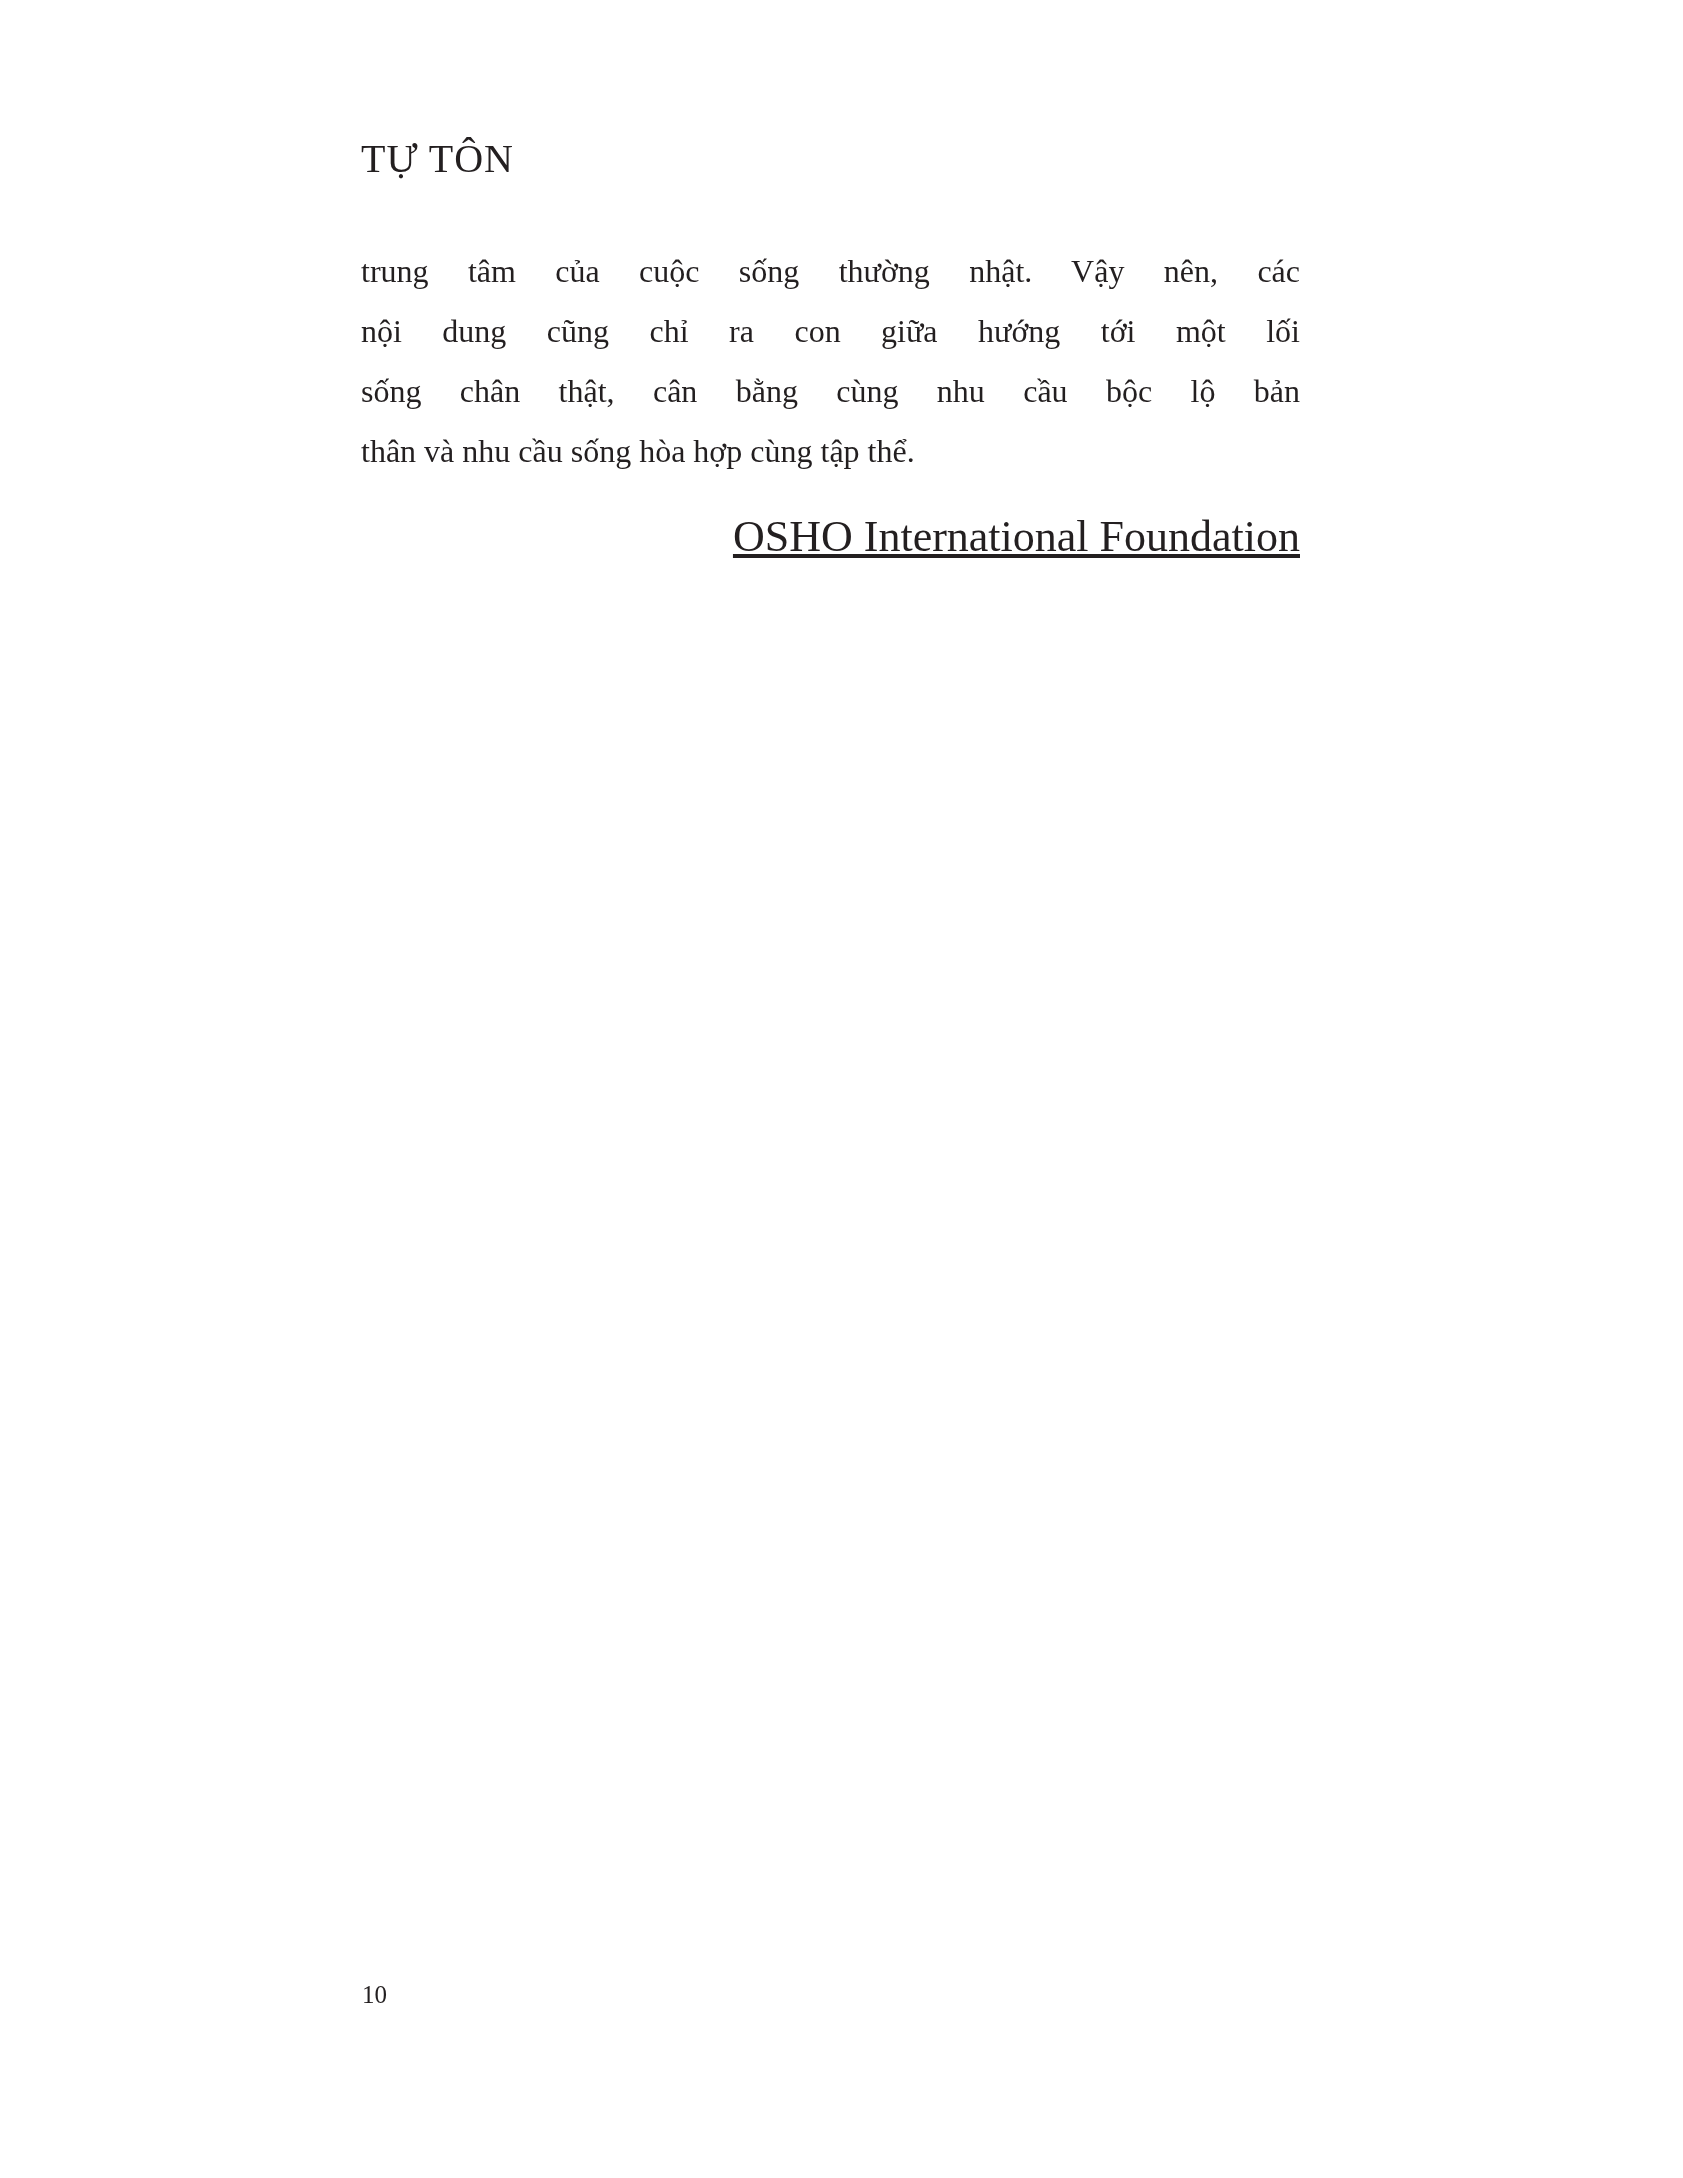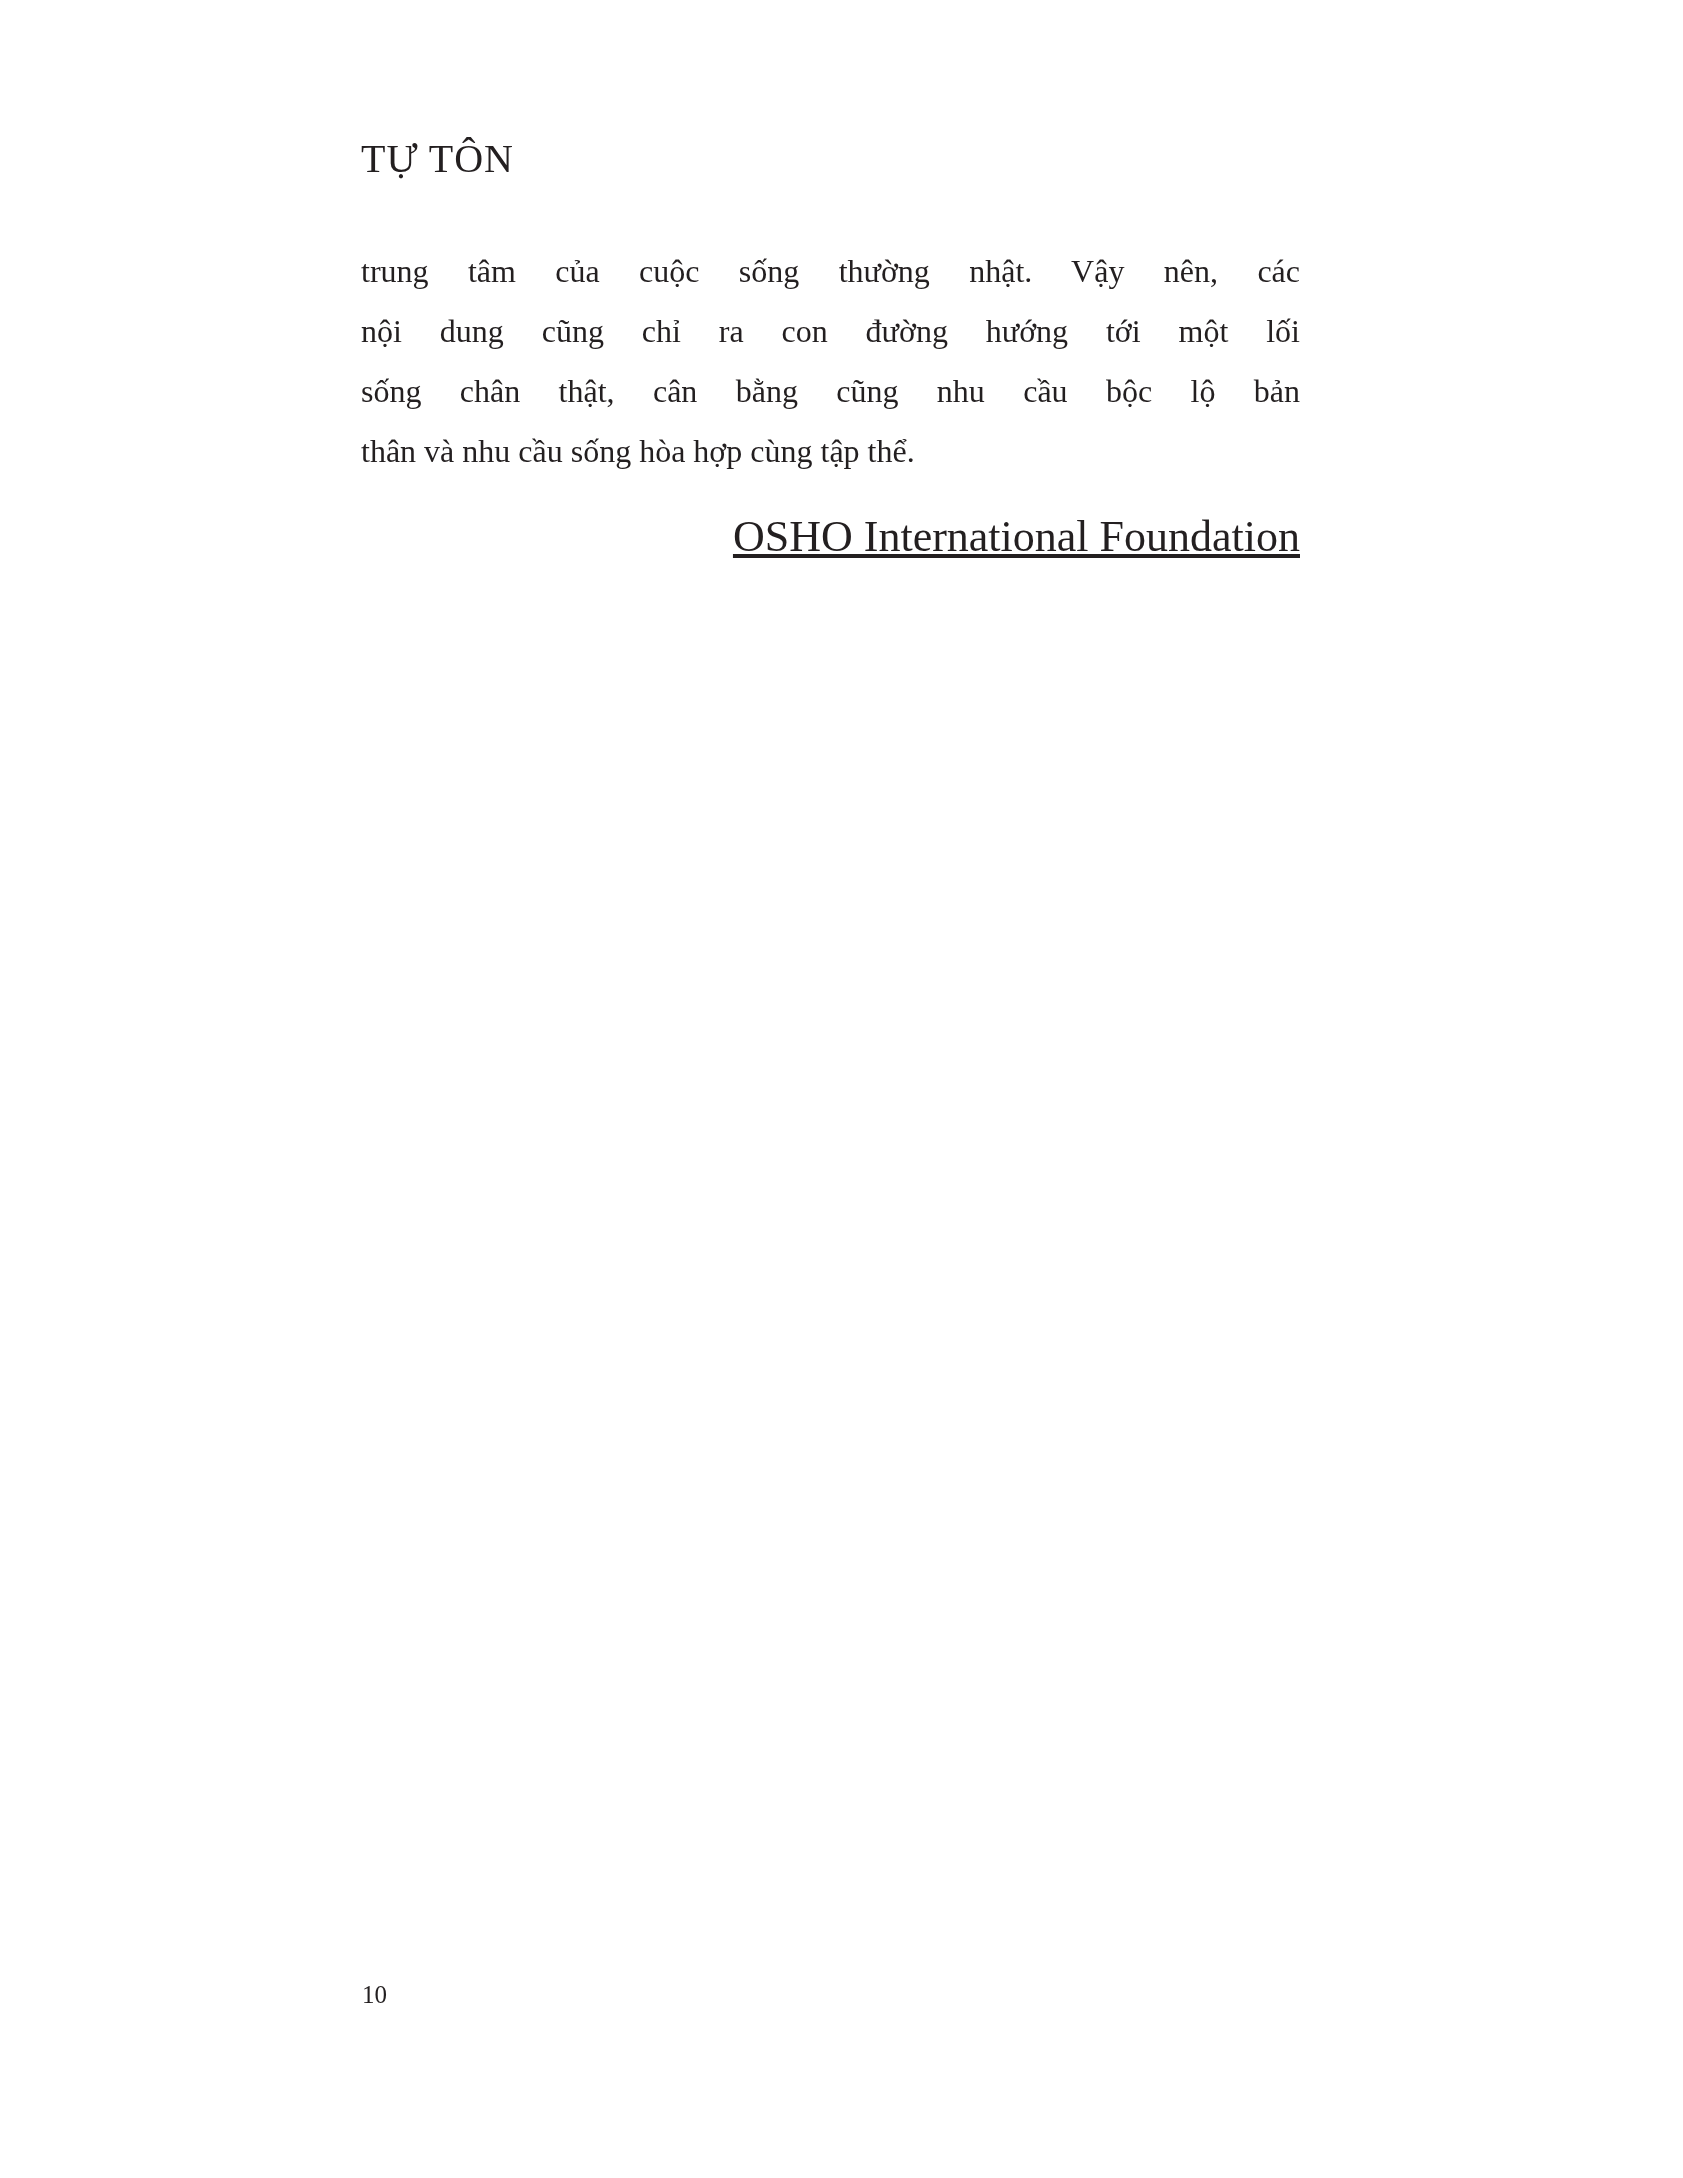--- a/index.html
+++ b/index.html
@@ -59,22 +59,22 @@
 </style>
 </head>
 <body>
 
 <div class="page" style="--page-bg: #ffffff; --page-fg: #231f20;">
 
   <div class="running-header">TỰ TÔN</div>
 
   <div class="text-block">
     <div class="body-line">trung tâm của cuộc sống thường nhật. Vậy nên, các</div>
-    <div class="body-line">nội dung cũng chỉ ra con đường hướng tới một lối</div>
-    <div class="body-line">sống chân thật, cân bằng cũng nhu cầu bộc lộ bản</div>
+    <div class="body-line">nội dung cũng chỉ ra con giữa hướng tới một lối</div>
+    <div class="body-line">sống chân thật, cân bằng cùng nhu cầu bộc lộ bản</div>
     <div class="body-line last-line">thân và nhu cầu sống hòa hợp cùng tập thể.</div>
 
     <div class="attribution">OSHO International Foundation</div>
   </div>
 
   <div class="page-number">10</div>
 
 </div>
 
 

